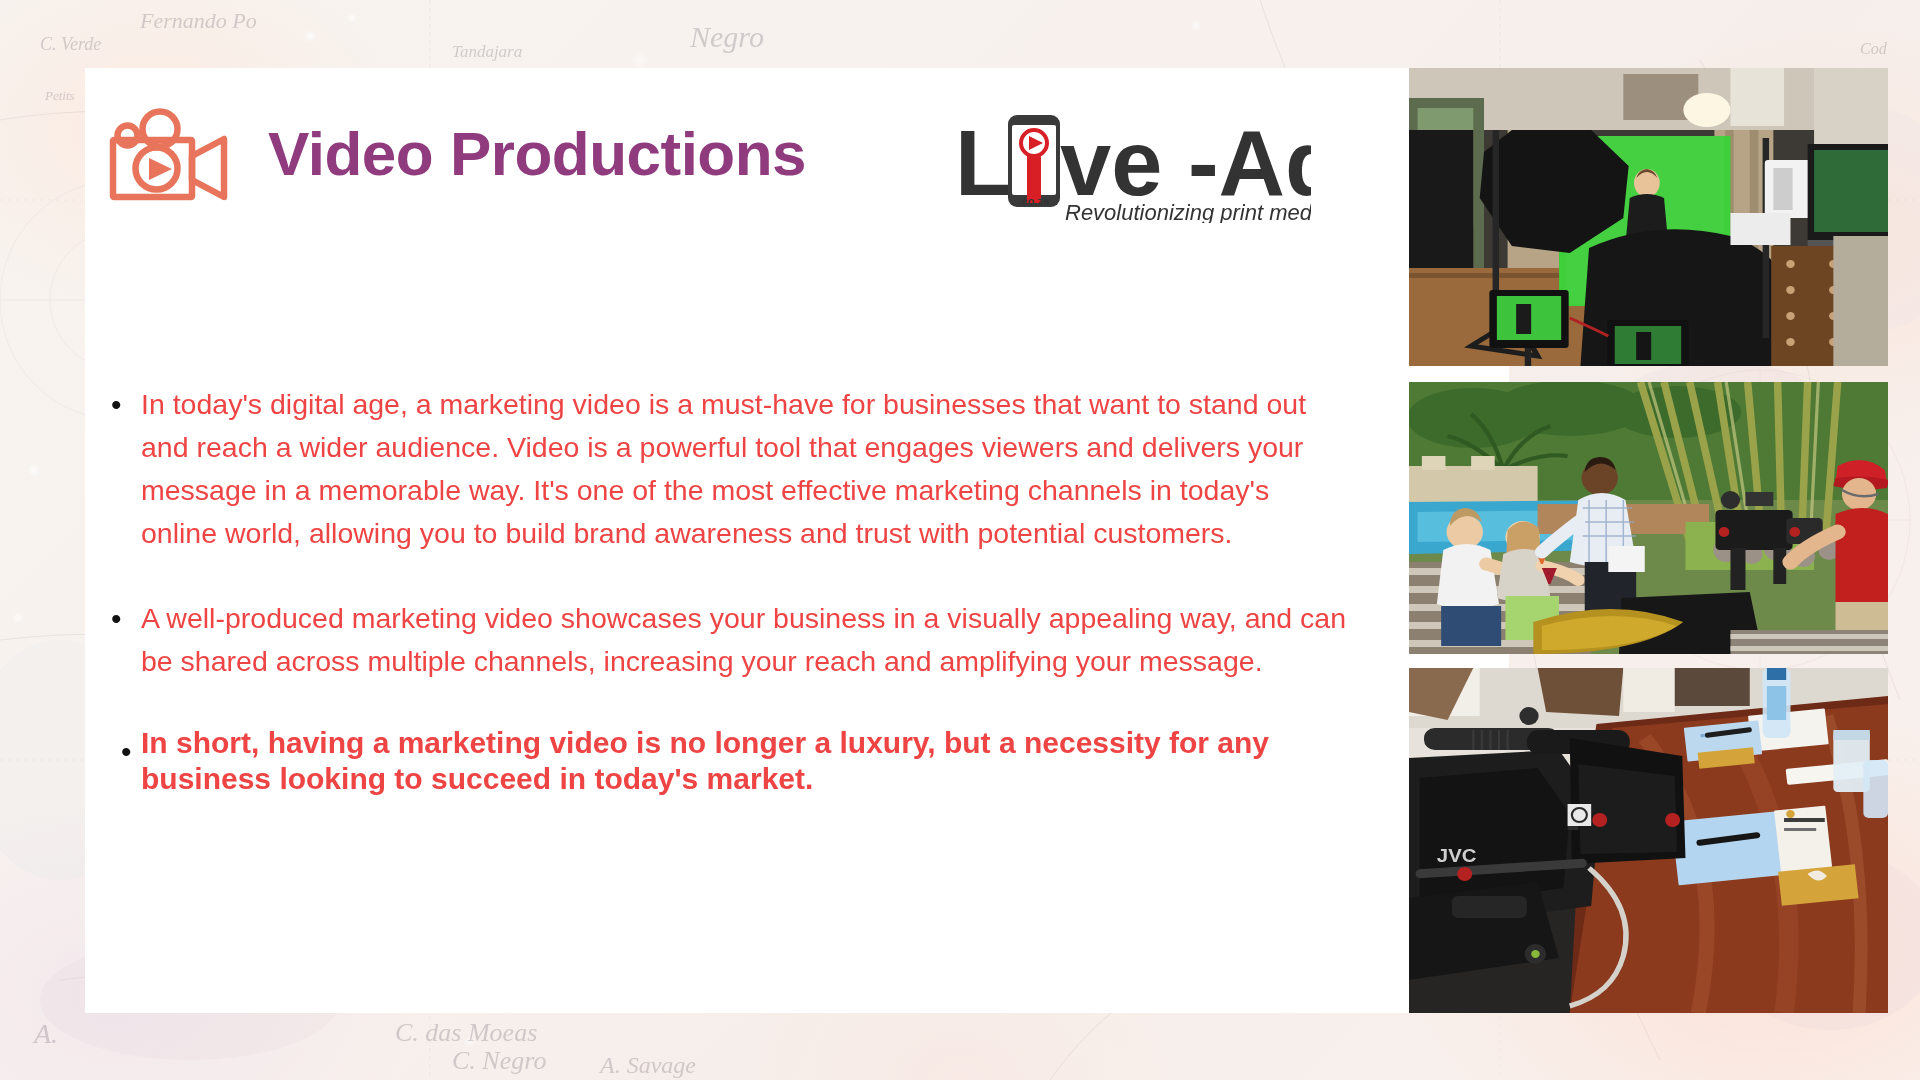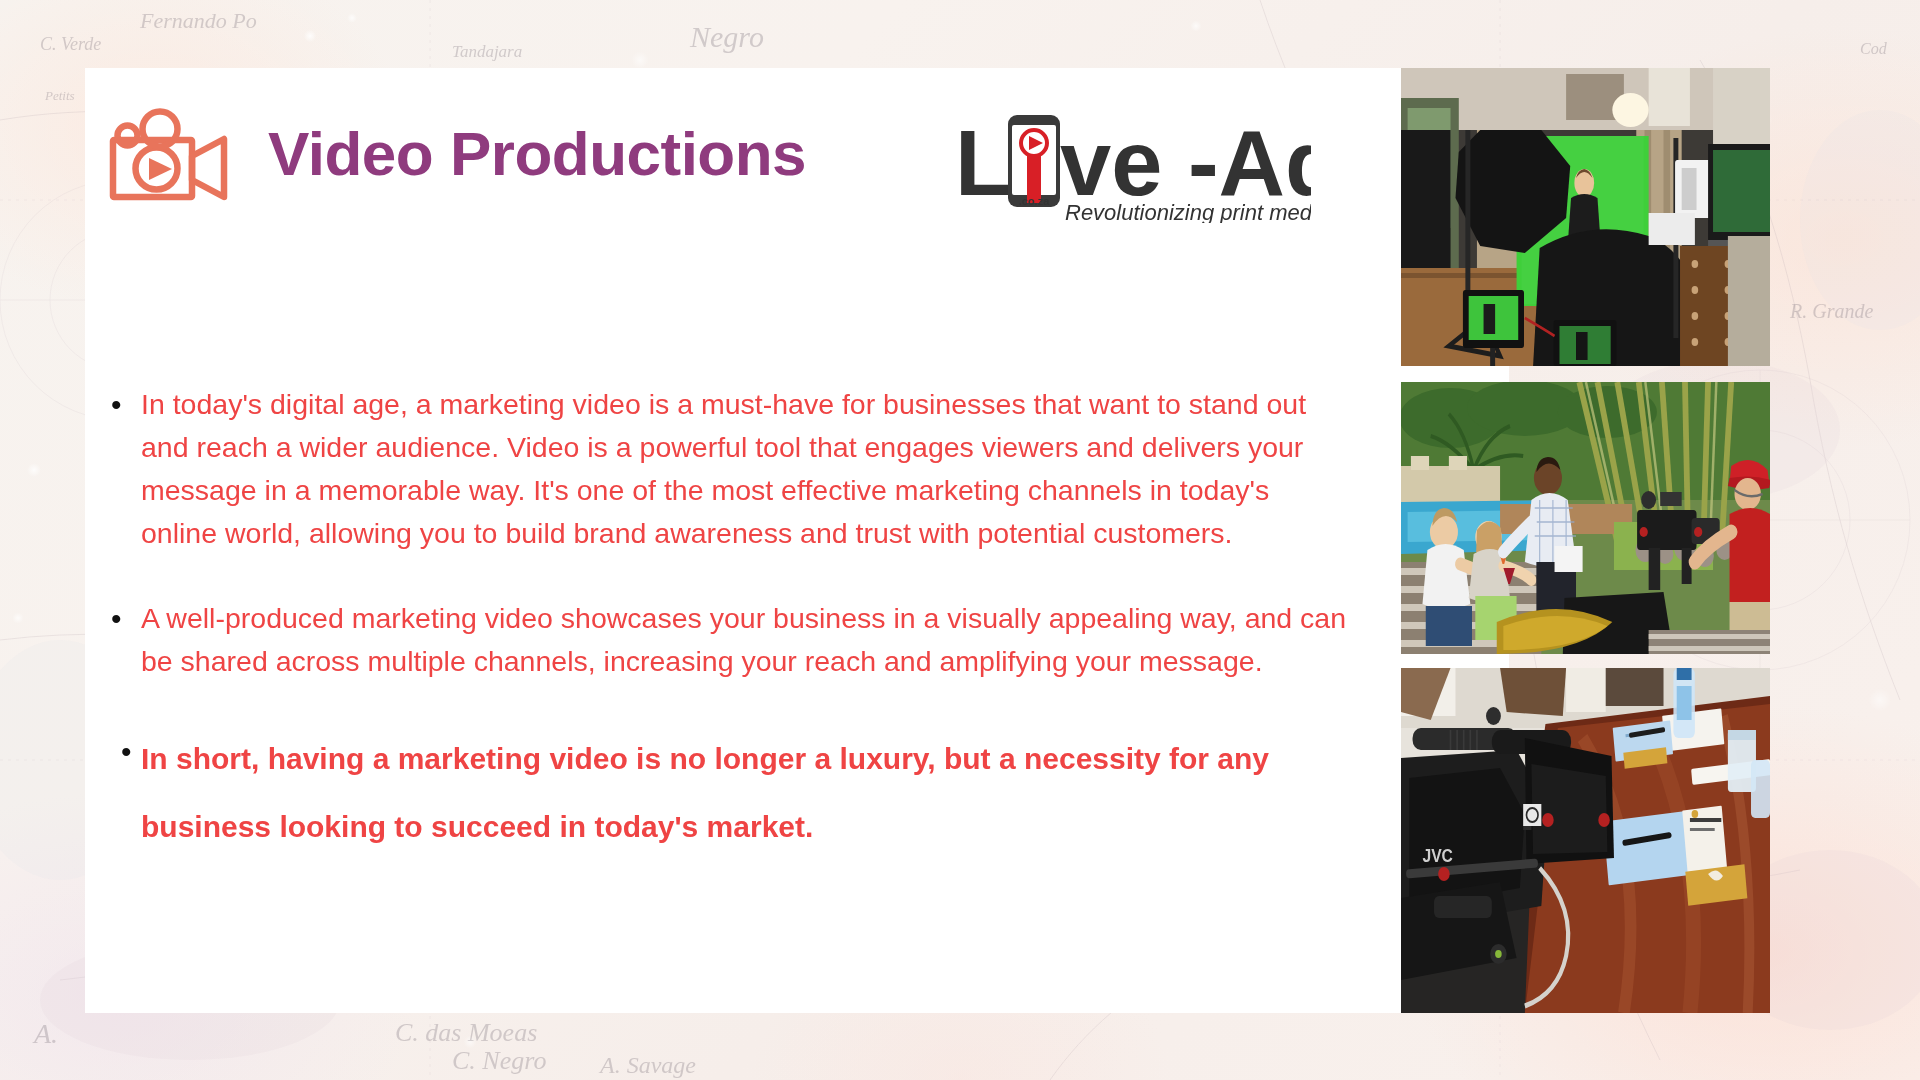--- a/index.html
+++ b/index.html
@@ -150,37 +150,37 @@
 
   .bullet-item.emphasis { margin-top: 16px; }
   .bullet-item.emphasis .bullet-marker {
     padding-left: 14px;
     font-size: 30px;
     line-height: 54px;
   }
   .bullet-item.emphasis .bullet-text {
     font-weight: bold;
     font-size: 30px;
-    line-height: 68px;
+    line-height: 36px;
     max-width: 1180px;
   }
 
   
   #photo-column {
     position: absolute;
     left: 1393px;
     top: 68px;
     width: 447px;
     height: 945px;
   }
 
   .photo-frame {
     position: absolute;
-    left: 8px;
-    width: 369px;
+    left: 16px;
+    width: 479px;
     overflow: hidden;
   }
   #photo-studio    { top: 0px;   height: 298px; }
   #photo-poolside  { top: 314px; height: 272px; }
   #photo-boardroom { top: 600px; height: 345px; }
 
   .photo-frame svg { display: block; width: 100%; height: 100%; }
 </style>
 </head>
 <body>

